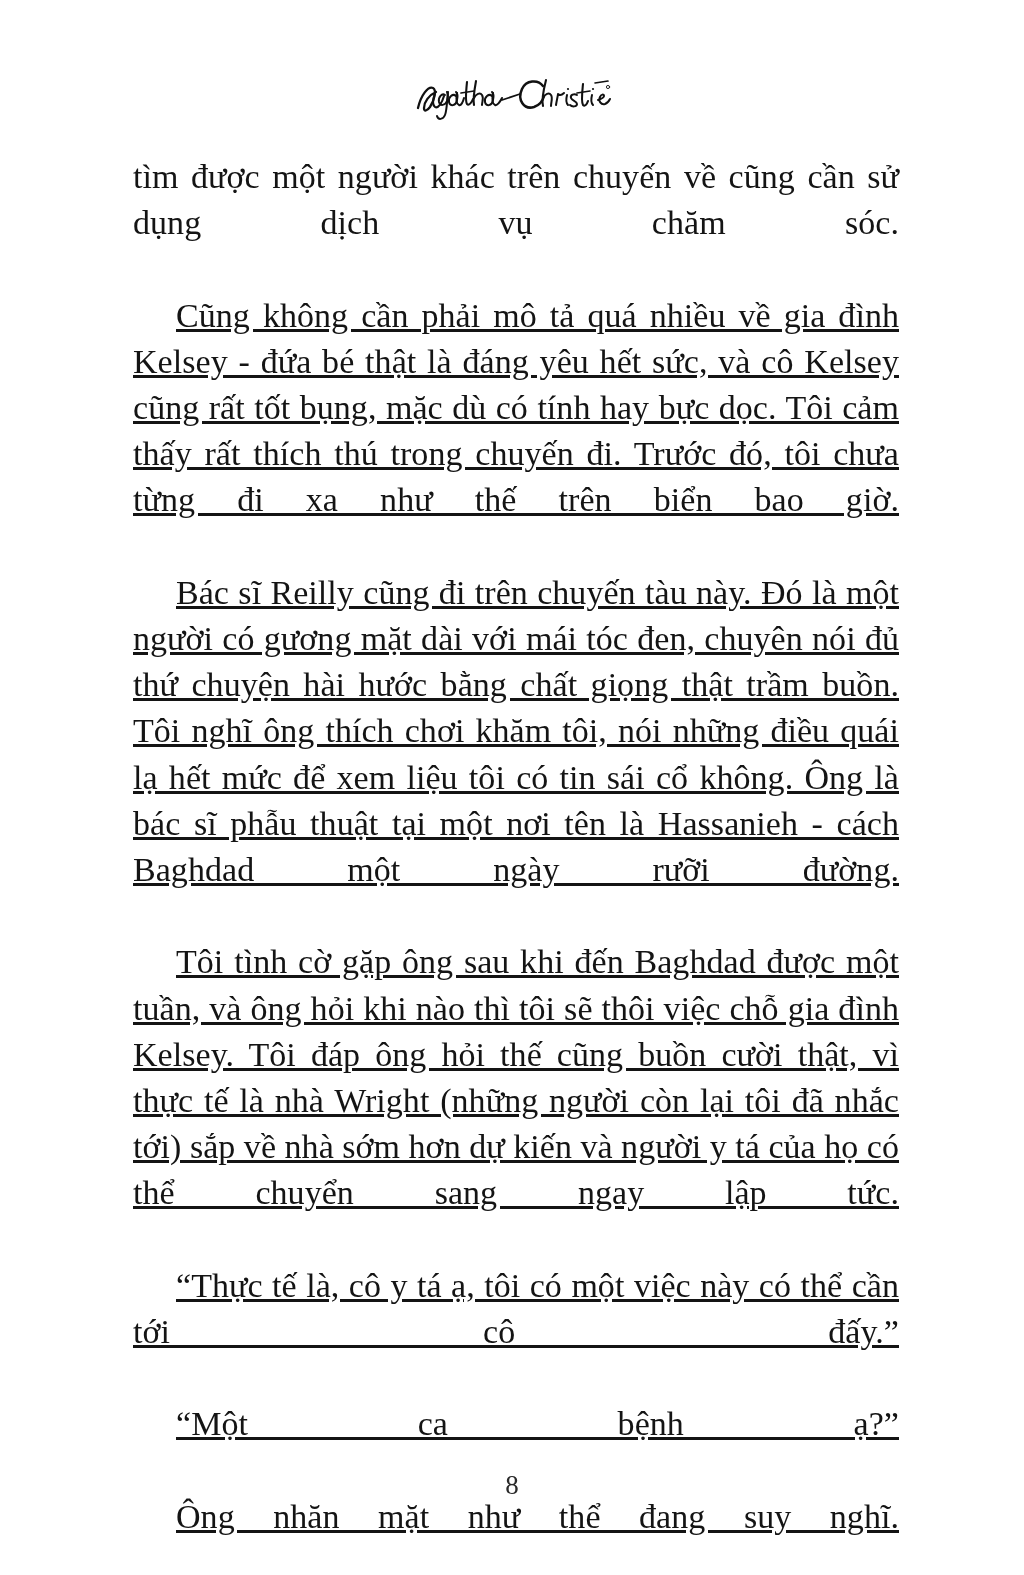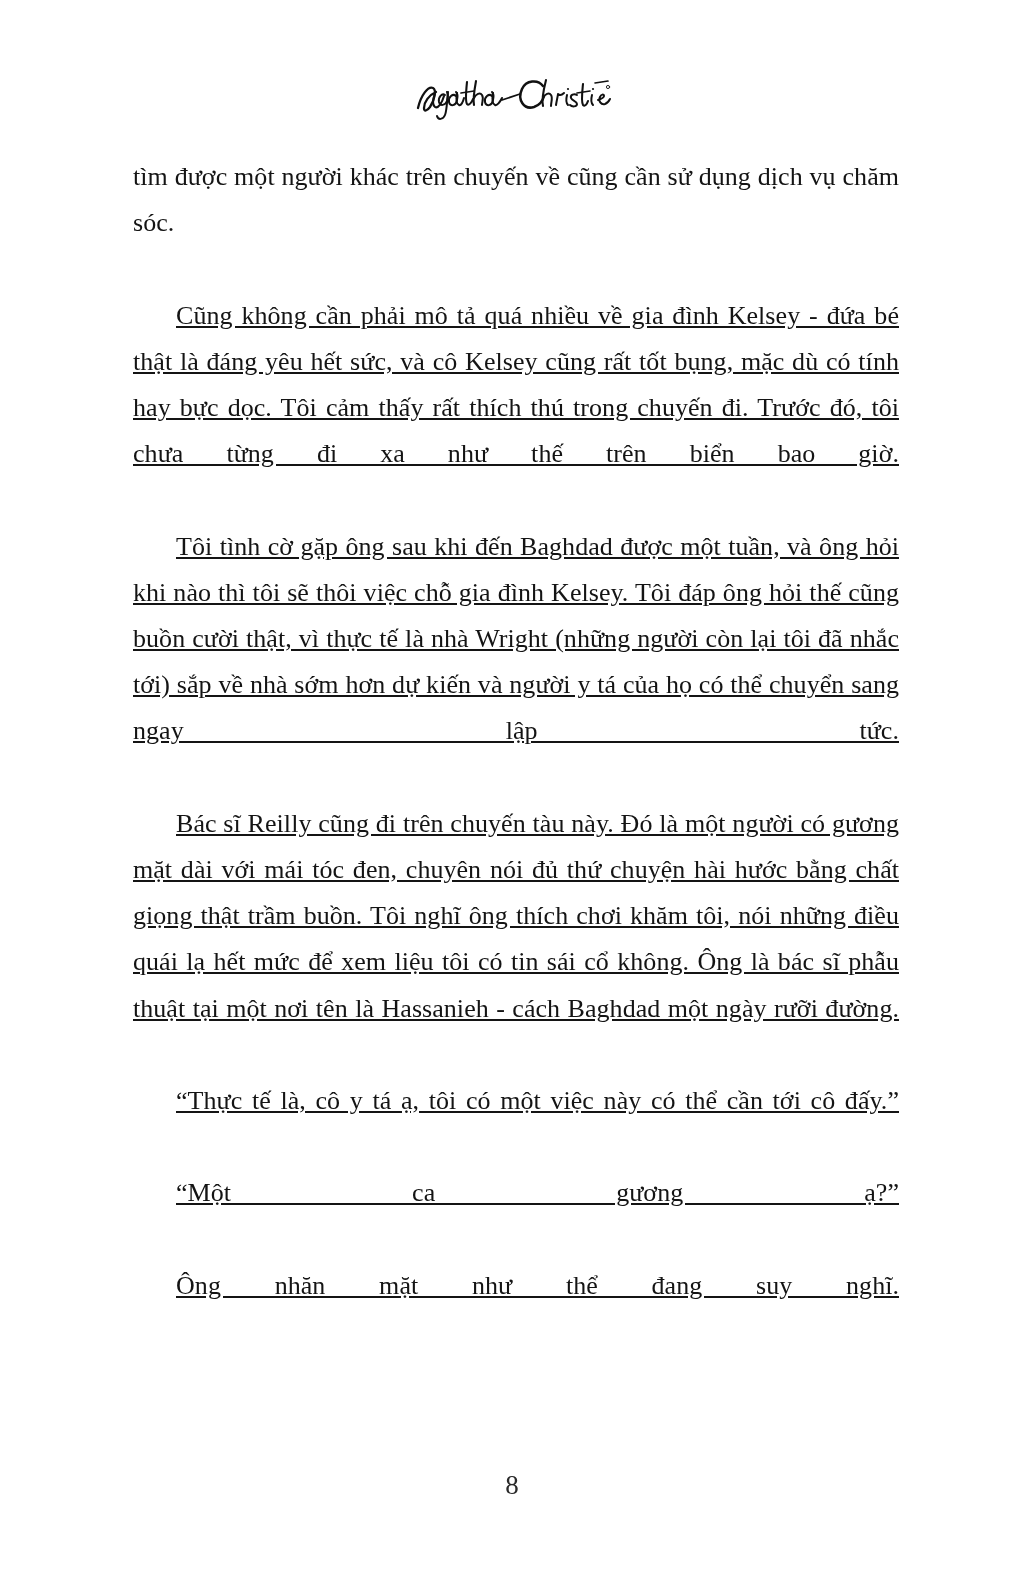--- a/index.html
+++ b/index.html
@@ -56,21 +56,21 @@
   .text-block {
     position: absolute;
     top: 154px;
     left: 133px;
     width: 766px;
   }
 
   .para {
     margin: 0;
     font-family: "Liberation Serif", "DejaVu Serif", serif;
-    font-size: 26px;
+    font-size: 34px;
     line-height: 46.2px;
     color: #141414;
     text-align: justify;
     text-justify: inter-word;
     letter-spacing: 0.05px;
     word-spacing: -0.2px;
     hyphens: none;
     -webkit-hyphens: none;
   }
 
@@ -154,23 +154,23 @@
           <circle cx="196" cy="19" r="1.6" stroke-width="0.9"></circle>
         </g>
       </svg>
     </div>
     <span class="signature-alt">Agatha Christie</span>
   </div>
 
   <div class="text-block">
     <p class="para">tìm được một người khác trên chuyến về cũng cần sử dụng dịch vụ chăm sóc.</p>
     <p class="para indent">Cũng không cần phải mô tả quá nhiều về gia đình Kelsey - đứa bé thật là đáng yêu hết sức, và cô Kelsey cũng rất tốt bụng, mặc dù có tính hay bực dọc. Tôi cảm thấy rất thích thú trong chuyến đi. Trước đó, tôi chưa từng đi xa như thế trên biển bao giờ.</p>
+    <p class="para indent">Bác sĩ Reilly cũng đi trên chuyến tàu này. Đó là một người có gương mặt dài với mái tóc đen, chuyên nói đủ thứ chuyện hài hước bằng chất giọng thật trầm buồn. Tôi nghĩ ông thích chơi khăm tôi, nói những điều quái lạ hết mức để xem liệu tôi có tin sái cổ không. Ông là bác sĩ phẫu thuật tại một nơi tên là Hassanieh - cách Baghdad một ngày rưỡi đường.</p>
     <p class="para indent">Tôi tình cờ gặp ông sau khi đến Baghdad được một tuần, và ông hỏi khi nào thì tôi sẽ thôi việc chỗ gia đình Kelsey. Tôi đáp ông hỏi thế cũng buồn cười thật, vì thực tế là nhà Wright (những người còn lại tôi đã nhắc tới) sắp về nhà sớm hơn dự kiến và người y tá của họ có thể chuyển sang ngay lập tức.</p>
-    <p class="para indent">Bác sĩ Reilly cũng đi trên chuyến tàu này. Đó là một người có gương mặt dài với mái tóc đen, chuyên nói đủ thứ chuyện hài hước bằng chất giọng thật trầm buồn. Tôi nghĩ ông thích chơi khăm tôi, nói những điều quái lạ hết mức để xem liệu tôi có tin sái cổ không. Ông là bác sĩ phẫu thuật tại một nơi tên là Hassanieh - cách Baghdad một ngày rưỡi đường.</p>
     <p class="para indent">“Thực tế là, cô y tá ạ, tôi có một việc này có thể cần tới cô đấy.”</p>
-    <p class="para indent">“Một ca gương ạ?”</p>
+    <p class="para indent">“Một ca bệnh ạ?”</p>
     <p class="para indent">Ông nhăn mặt như thể đang suy nghĩ.</p>
 
   </div>
 
   <div class="folio">8</div>
 
 </div>
 
 </body></html>

